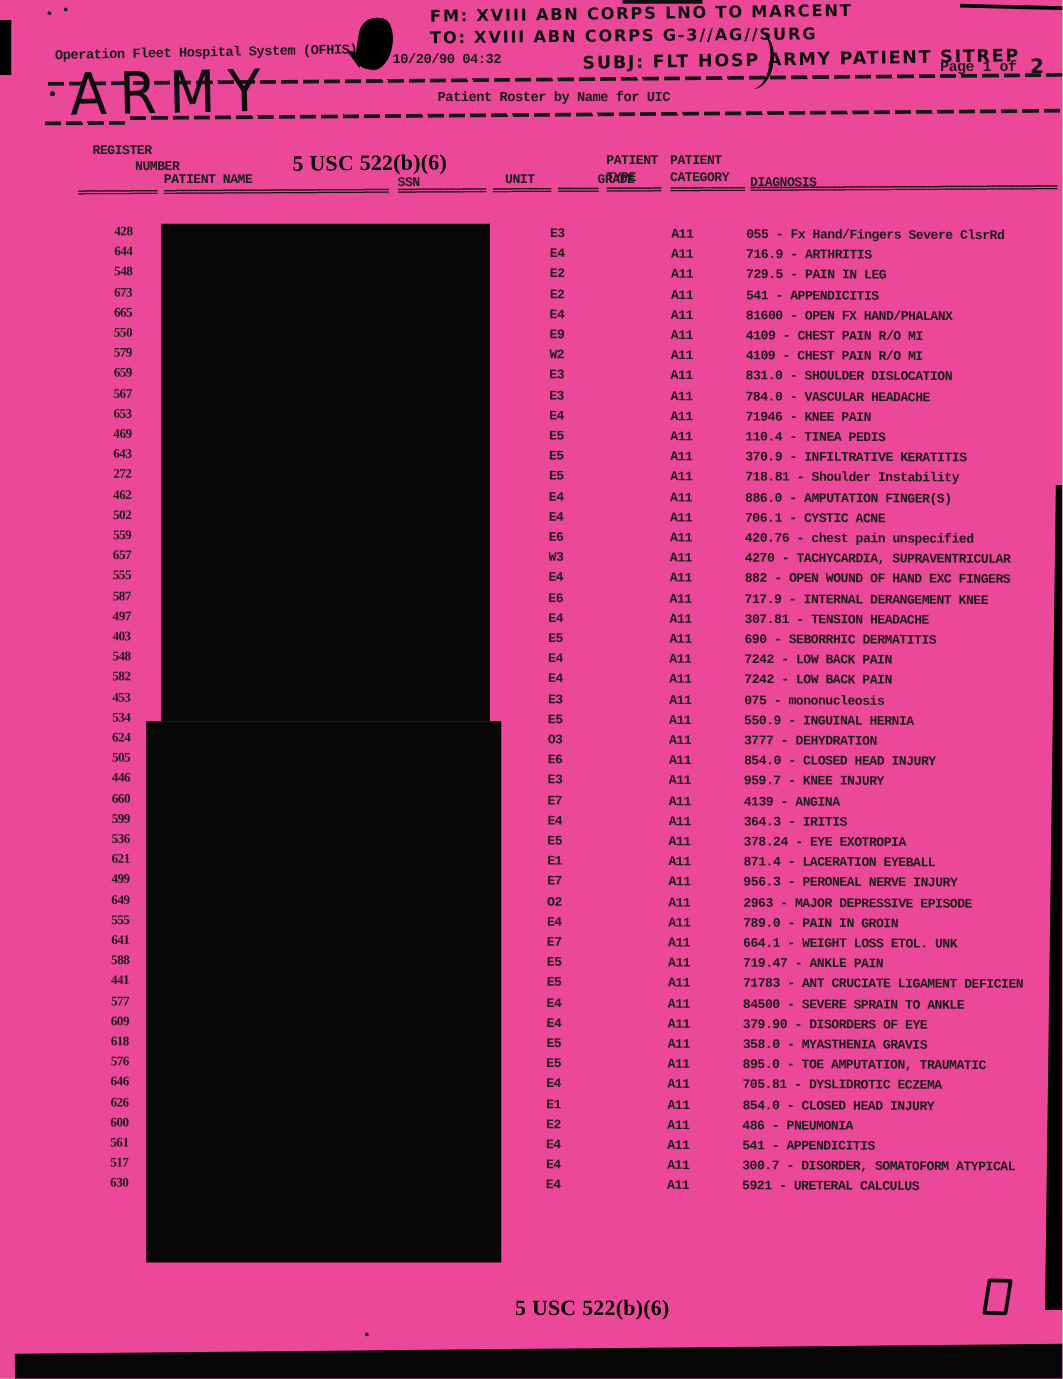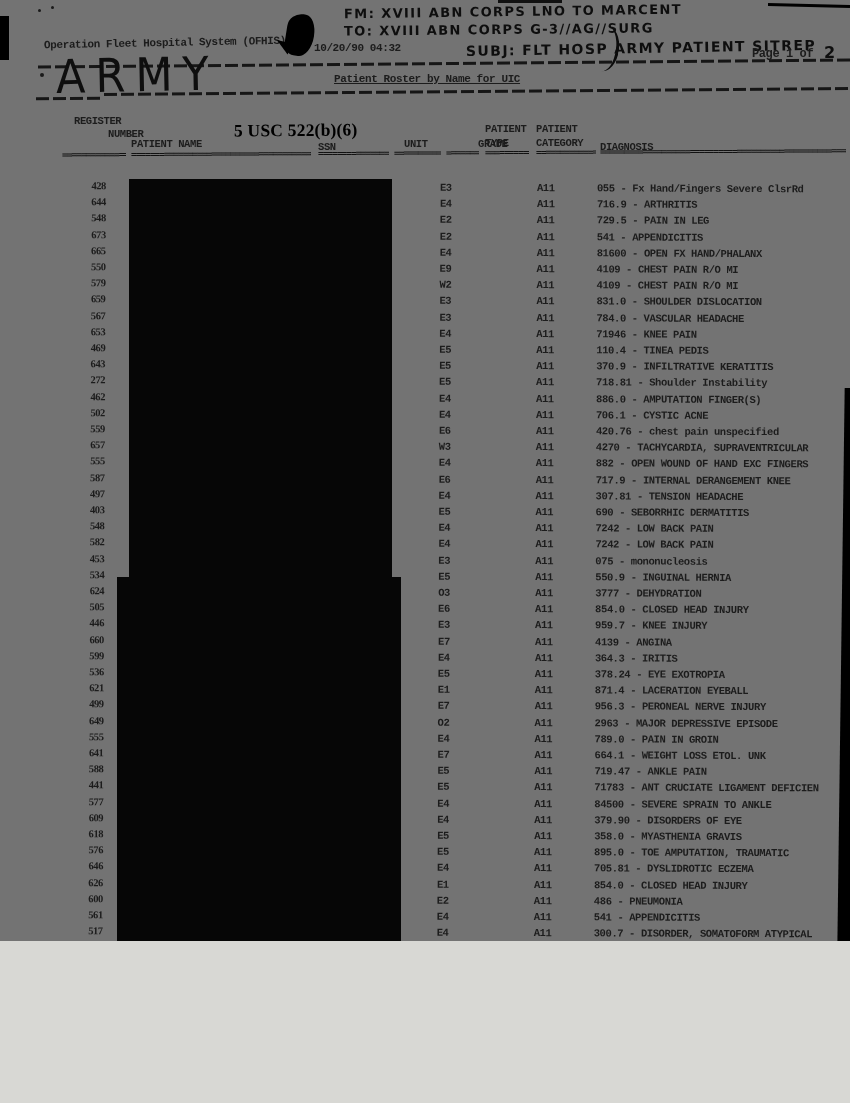--- a/index.html
+++ b/index.html
@@ -1,18 +1,18 @@
 <!DOCTYPE html>
 <html><head>
 <meta charset="utf-8">
 <style>
   html,body{margin:0;padding:0;background:#d8d8d4;}
   .page{
-    position:relative; width:850px; height:941px; margin:0 auto;
-    background:#737373; overflow:hidden;
+    position:relative; width:850px; height:1103px; margin:0 auto;
+    background:#ec4899; overflow:hidden;
     font-family:"Liberation Mono","DejaVu Sans Mono",monospace;
     color:#171717;
   }
   .abs{position:absolute; white-space:nowrap;}
   
   .p{
     font-family:"Liberation Mono","DejaVu Sans Mono",monospace;
     font-weight:700; font-size:10.5px; letter-spacing:-0.4px; color:#1c1c1c;
   }
   
@@ -76,21 +76,21 @@
   <div class="abs ink-blob" style="left:286px;top:14px;width:28px;height:42px;"></div>
   <div class="abs p" style="left:314px;top:42px;font-size:11px;">10/20/90  04:32</div>
   <div class="abs hw" style="left:466px;top:40px;font-size:14px;transform:rotate(-1deg);">SUBJ: FLT HOSP ARMY PATIENT SITREP</div>
   <div class="abs pen-arc" style="left:598px;top:26px;width:18px;height:46px;transform:rotate(8deg);"></div>
   <div class="abs p" style="left:752px;top:47px;font-size:12px;">Page 1 of</div>
   <div class="abs hw" style="left:824px;top:43px;font-size:16px;">2</div>
 
   <div class="abs dashrule" style="left:38px;top:62px;width:812px;transform:rotate(-0.5deg);"></div>
   <div class="abs hw" style="left:56px;top:50px;font-size:43px;font-weight:400;letter-spacing:10px;transform:rotate(-1.2deg) scaleY(1.08);">ARMY</div>
   <div class="abs dot" style="left:40px;top:73px;width:4px;height:4px;"></div>
-  <div class="abs p" style="left:334px;top:73px;font-size:11px;text-decoration:underline;">Patient Roster by Name for UIC</div>
+  <div class="abs p" style="left:350px;top:73px;font-size:11px;">Patient Roster by Name for UIC</div>
   <div class="abs dashrule" style="left:36px;top:97px;width:66px;transform:rotate(-0.5deg);"></div>
   <div class="abs dashrule" style="left:104px;top:90px;width:746px;transform:rotate(-0.45deg);"></div>
 
   <div class="abs p" style="left:74px;top:115px;">REGISTER</div>
   <div class="abs p" style="left:72px;top:128px;margin-left:36px;">NUMBER</div>
   <div class="abs p" style="left:131px;top:138px;">PATIENT NAME</div>
   <div class="abs p" style="left:318px;top:141px;">SSN</div>
   <div class="abs stamp" style="left:234px;top:120px;transform:rotate(-0.5deg);">5 USC 522(b)(6)</div>
   <div class="abs p" style="left:404px;top:138px;">UNIT</div>
   <div class="abs p" style="left:446px;top:138px;padding-left:32px;">GRADE</div>

